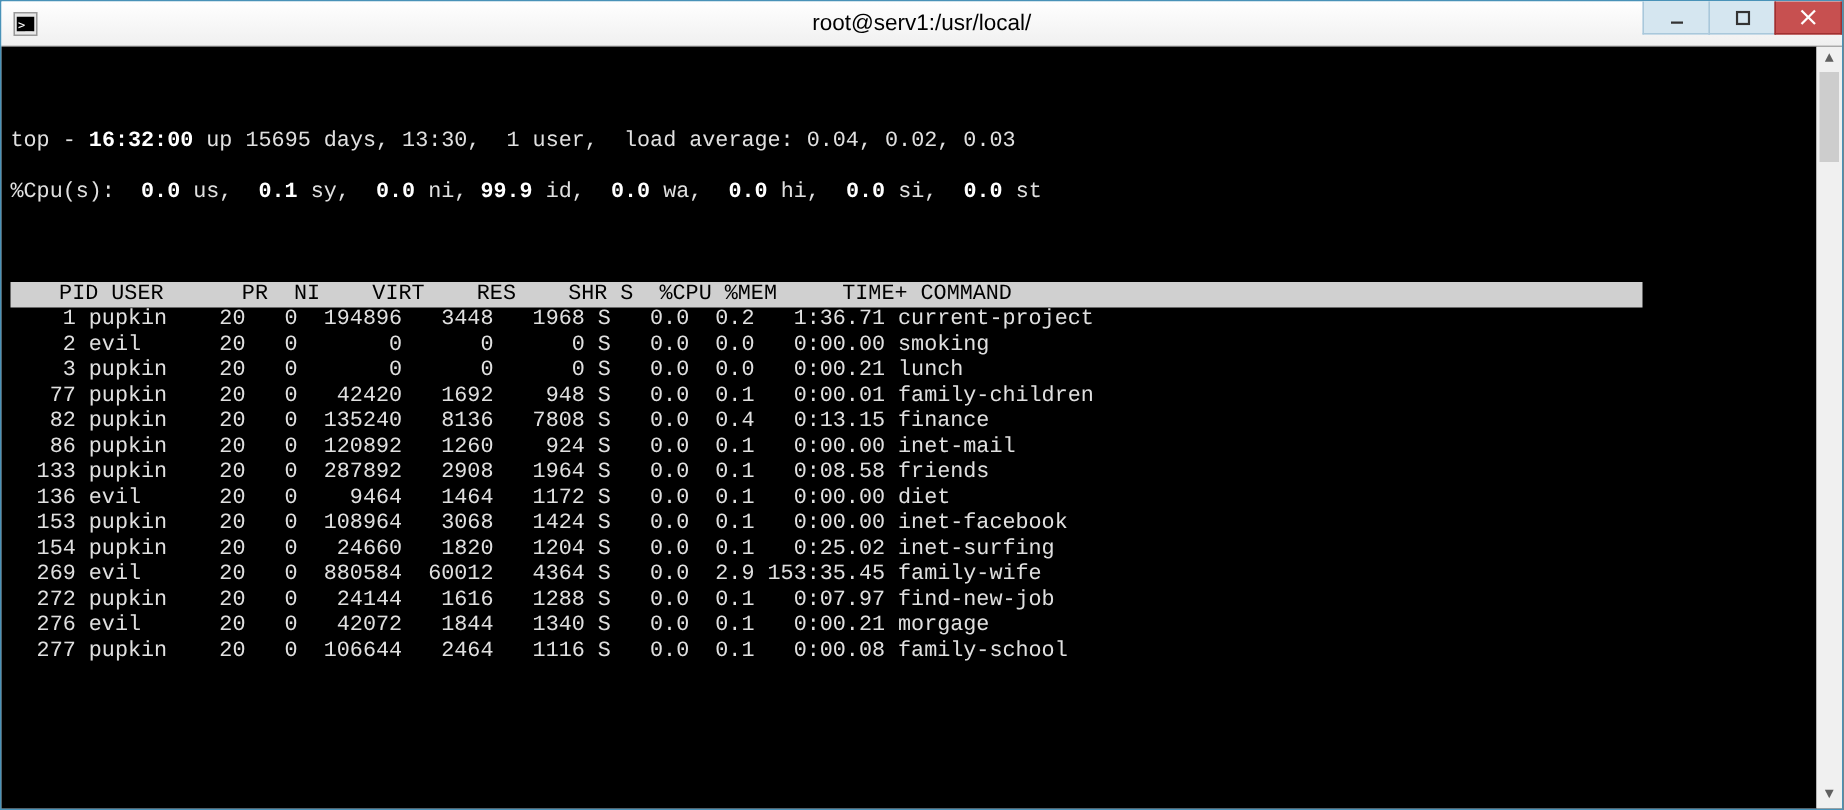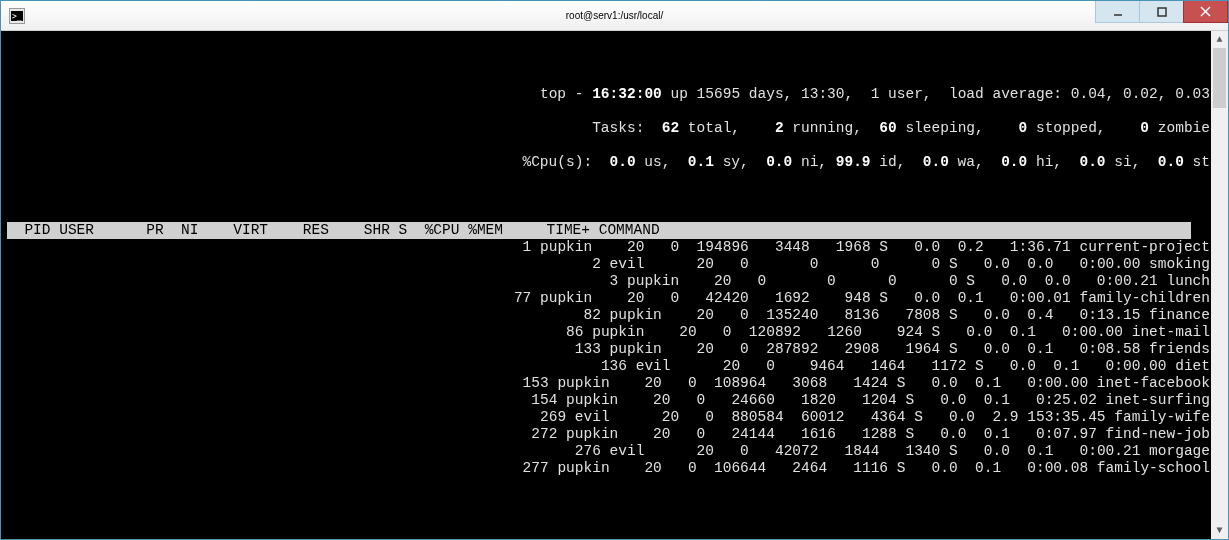--- a/index.html
+++ b/index.html
@@ -34,21 +34,21 @@
     justify-content: center;
     font-size: 12px;
     color: #000;
     background: #e8e8e8;
     border: 1px solid #999;
   }
   .title-text {
     position: absolute;
     left: 50%;
     transform: translateX(-50%);
-    font-size: 10px;
+    font-size: 15px;
     color: #000;
   }
   .win-controls {
     margin-left: auto;
     display: flex;
     height: 100%;
   }
   .win-btn {
     width: 45px;
     height: 22px;
@@ -109,23 +109,24 @@
     left:2px; right:2px;
     top:0; height:60px;
     background:#cdcdcd;
     border-radius:0;
   }
   .bold { font-weight: bold; color:#ffffff; }
   .header-row {
     background: #d0d0d0;
     color: #000;
     display: inline-block;
-    width: 1184px;
+    width: 1088px;
+    padding-left: 15px;
   }
-  .row { display:block;text-align:right; }
+  .row { display:block; }
   .summary { margin-right: 18px; }
 </style>
 </head>
 <body>
 
 <div class="window">
   <div class="titlebar">
     <span class="title-icon">
       <svg width="12" height="10" viewBox="0 0 12 10">
           <rect x="0" y="0" width="12" height="10" fill="#000"></rect>
@@ -149,21 +150,20 @@
             <line x1="1" y1="1" x2="10" y2="10" stroke="#fff" stroke-width="1.5"></line>
             <line x1="10" y1="1" x2="1" y2="10" stroke="#fff" stroke-width="1.5"></line>
           </svg>
       </div>
     </div>
   </div>
 
   <div class="terminal">
     <div class="summary">
 <span class="row"><span>top - </span><span class="bold">16:32:00</span><span> up 15695 days, 13:30,  1 user,  load average: 0.04, 0.02, 0.03</span></span>
-<span class="row"><span>Tasks:</span><span class="bold">  62 </span><span>total,   </span><span class="bold"> 2 </span><span>running,  </span><span class="bold">60 </span><span>sleeping,   </span><span class="bold"> 0 </span><span>stopped,   </span><span class="bold"> 0 </span><span>zombie</span></span>
 <span class="row"><span>%Cpu(s):  </span><span class="bold">0.0 </span><span>us,  </span><span class="bold">0.1 </span><span>sy,  </span><span class="bold">0.0 </span><span>ni, </span><span class="bold">99.9 </span><span>id,  </span><span class="bold">0.0 </span><span>wa,  </span><span class="bold">0.0 </span><span>hi,  </span><span class="bold">0.0 </span><span>si,  </span><span class="bold">0.0 </span><span>st</span></span>
 <span class="row"> </span>
 <span class="header-row">  PID USER      PR  NI    VIRT    RES    SHR S  %CPU %MEM     TIME+ COMMAND                                                </span>
 <div id="process-rows"><span class="row">    1 pupkin    20   0  194896   3448   1968 S   0.0  0.2   1:36.71 current-project</span><span class="row">    2 evil      20   0       0      0      0 S   0.0  0.0   0:00.00 smoking</span><span class="row">    3 pupkin    20   0       0      0      0 S   0.0  0.0   0:00.21 lunch</span><span class="row">   77 pupkin    20   0   42420   1692    948 S   0.0  0.1   0:00.01 family-children</span><span class="row">   82 pupkin    20   0  135240   8136   7808 S   0.0  0.4   0:13.15 finance</span><span class="row">   86 pupkin    20   0  120892   1260    924 S   0.0  0.1   0:00.00 inet-mail</span><span class="row">  133 pupkin    20   0  287892   2908   1964 S   0.0  0.1   0:08.58 friends</span><span class="row">  136 evil      20   0    9464   1464   1172 S   0.0  0.1   0:00.00 diet</span><span class="row">  153 pupkin    20   0  108964   3068   1424 S   0.0  0.1   0:00.00 inet-facebook</span><span class="row">  154 pupkin    20   0   24660   1820   1204 S   0.0  0.1   0:25.02 inet-surfing</span><span class="row">  269 evil      20   0  880584  60012   4364 S   0.0  2.9 153:35.45 family-wife</span><span class="row">  272 pupkin    20   0   24144   1616   1288 S   0.0  0.1   0:07.97 find-new-job</span><span class="row">  276 evil      20   0   42072   1844   1340 S   0.0  0.1   0:00.21 morgage</span><span class="row">  277 pupkin    20   0  106644   2464   1116 S   0.0  0.1   0:00.08 family-school</span></div>
     </div>
 
     <div class="scroll-area">
       <div class="scroll-btn">
         <span>▲</span>
       </div>

